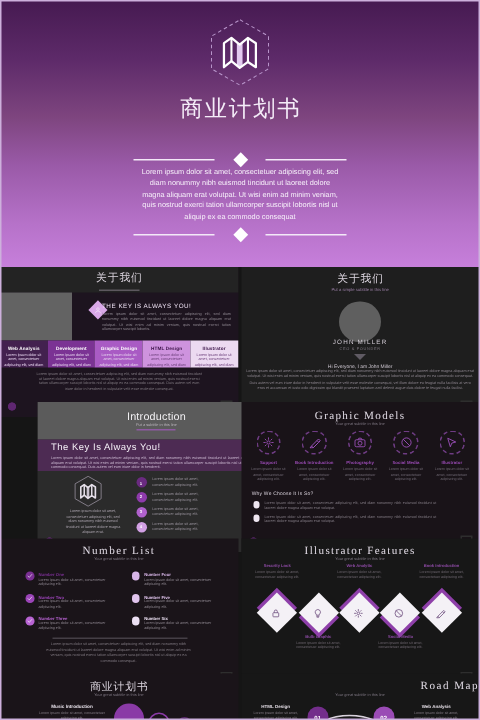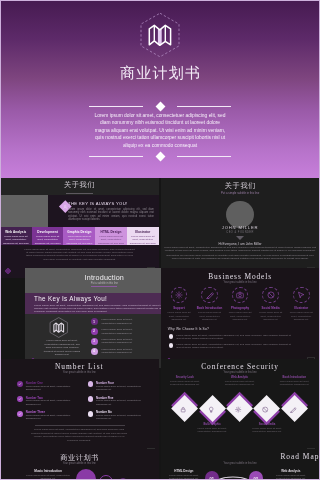--- a/index.html
+++ b/index.html
@@ -272,21 +272,21 @@
             <div class="it">
               <span class="bub" style="background: rgb(210, 160, 228);">4</span>
               <p>Lorem ipsum dolor sit amet, consectetuer adipiscing elit.</p>
             </div>
           </div>
         <div class="wm wm-l"></div>
         <div class="wm wm-r"></div>
       </div>
 
       <div class="slide R s4">
-        <div class="s4-title">Business Models</div>
+        <div class="s4-title">Graphic Models</div>
         <div class="s4-sub">Your great subtitle in this line</div>
         <div class="s4-cols">
             <div class="cl">
               <div class="rng">
                 <svg width="8" height="8" viewBox="0 0 24 24">
                   <circle cx="12" cy="12" r="3.2" fill="none" stroke="#a855c9" stroke-width="1.6"></circle>
                   <path d="M12 2.6v3 M12 18.4v3 M2.6 12h3 M18.4 12h3 M5.3 5.3l2.1 2.1 M16.6 16.6l2.1 2.1 M18.7 5.3l-2.1 2.1 M7.4 16.6l-2.1 2.1" stroke="#a855c9" stroke-width="1.6" fill="none" stroke-linecap="round"></path>
                 </svg>
               </div>
               <b>Support</b>
@@ -399,21 +399,21 @@
               <p>Lorem ipsum dolor sit amet, consectetuer adipiscing elit.</p>
             </div>
           </div>
         <div class="s5-hr"></div>
         <div class="s5-foot">Lorem ipsum dolor sit amet, consectetuer adipiscing elit, sed diam nonummy nibh euismod tincidunt ut laoreet dolore magna aliquam erat volutpat. Ut wisi enim ad minim veniam, quis nostrud exerci tation ullamcorper suscipit lobortis nisl ut aliquip ex ea commodo consequat.</div>
         <div class="wm wm-l"></div>
         <div class="wm wm-r"></div>
       </div>
 
       <div class="slide R s6">
-        <div class="s6-title">Conference Security</div>
+        <div class="s6-title">Illustrator Features</div>
         <div class="s6-sub">Your great subtitle in this line</div>
         <div class="s6-row">
             <div class="fd up" style="left: 14.4px;">
               <span><svg width="8" height="8" viewBox="0 0 24 24">
                   <rect x="5" y="10.5" width="14" height="10" rx="1.6" fill="none" stroke="#6d4a7d" stroke-width="1.7"></rect>
                   <path d="M8.3 10.5 V7.6 a3.7 3.7 0 0 1 7.4 0 V10.5" fill="none" stroke="#6d4a7d" stroke-width="1.7"></path>
                 </svg></span>
             </div>
             <div class="fl" style="left: 2px; top: 0px;">
               <b>Security Lock</b>

